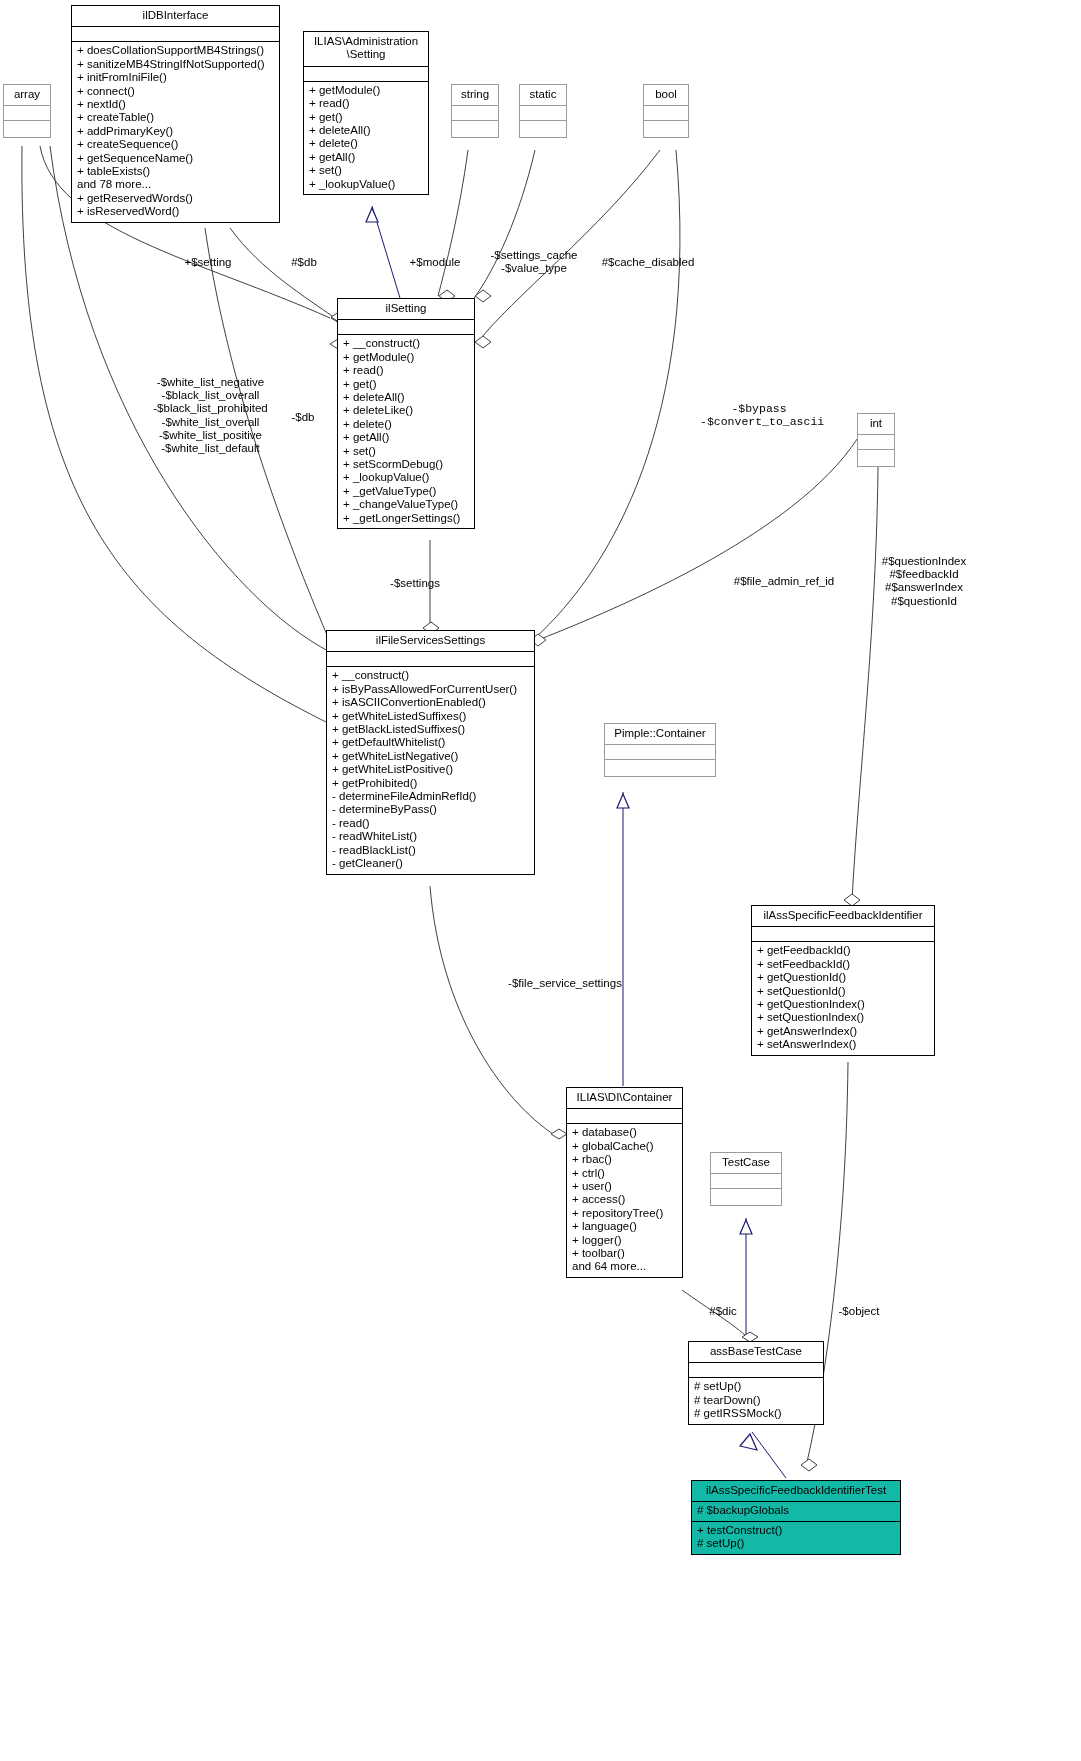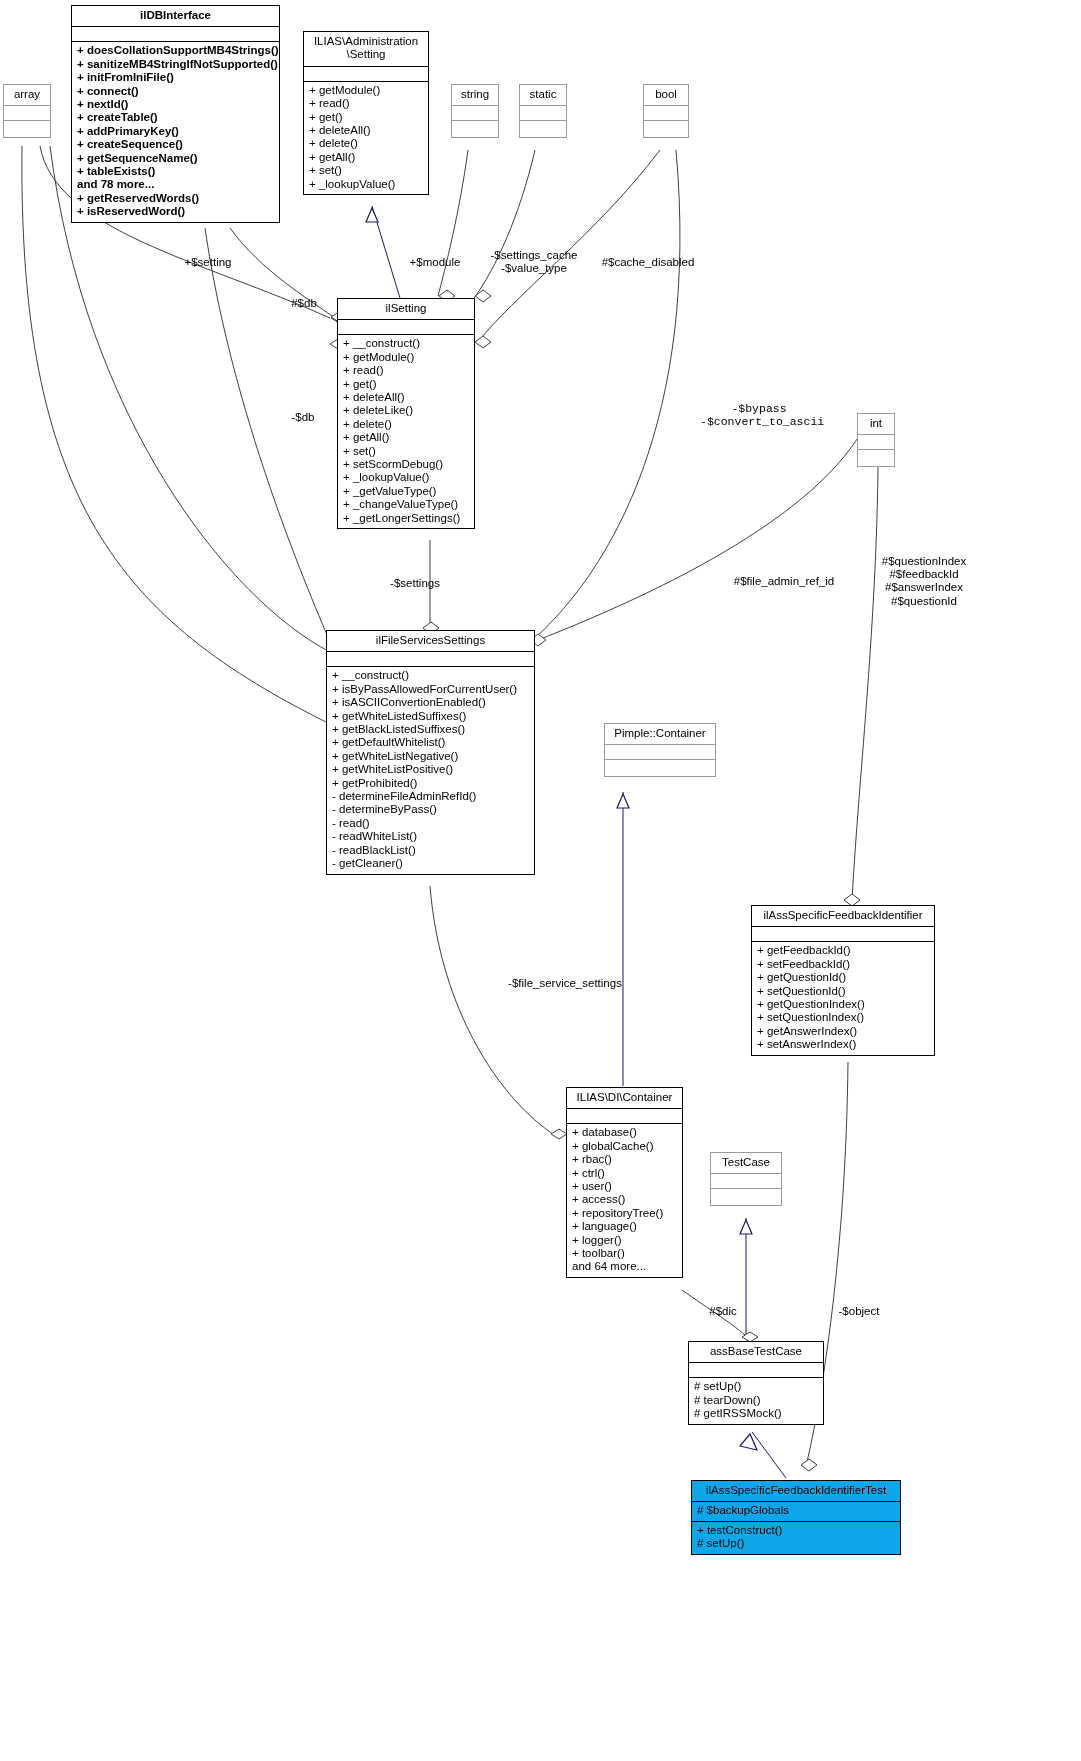--- a/index.html
+++ b/index.html
@@ -34,21 +34,21 @@
     box-sizing: border-box;
     border: 1px solid #000;
     background: #ffffff;
     font-size: 11.5px;
     line-height: 13.4px;
   }
   .umlnode.thin {
     border: 1px solid #9a9a9a;
   }
   .umlnode.highlight {
-    background: #0ea5e9;
+    background: #14b8a6;
   }
   .umlnode .title {
     text-align: center;
     padding: 3px 4px 4px 4px;
     white-space: pre-line;
     font-size: 11.5px;
   }
   .umlnode .sep {
     border-top: 1px solid #000;
     height: 0;
@@ -163,21 +163,21 @@
   </svg>
 
   <div class="umlnode thin" style="left:3px; top:84px; width:48px;">
     <div class="title">array</div>
     <div class="sep"></div>
     <div class="attrs empty"></div>
     <div class="sep"></div>
     <div class="ops empty"></div>
   </div>
 
-  <div class="umlnode" style="left:71px; top:5px; width:209px;font-weight:bold;">
+  <div class="umlnode" style="left:71px; top:5px; width:209px;">
     <div class="title">ilDBInterface</div>
     <div class="sep"></div>
     <div class="attrs empty"></div>
     <div class="sep"></div>
     <div class="ops">
         <div class="row">+ doesCollationSupportMB4Strings()</div>
         <div class="row">+ sanitizeMB4StringIfNotSupported()</div>
         <div class="row">+ initFromIniFile()</div>
         <div class="row">+ connect()</div>
         <div class="row">+ nextId()</div>
@@ -362,31 +362,37 @@
       </div>
     <div class="sep"></div>
     <div class="ops">
         <div class="row">+ testConstruct()</div>
         <div class="row"># setUp()</div>
       </div>
   </div>
 
   <div class="edgelabel" style="left:163px; top:256px; width:90px;">+$setting</div>
 
-  <div class="edgelabel" style="left:278px; top:256px; width:52px;margin-top:41px;">#$db</div>
+  <div class="edgelabel" style="left:278px; top:256px; width:52px;">#$db</div>
 
   <div class="edgelabel" style="left:399px; top:256px; width:72px;">+$module</div>
 
   <div class="edgelabel" style="left:484px; top:249px; width:100px;">-$settings_cache
 -$value_type</div>
 
   <div class="edgelabel" style="left:595px; top:256px; width:106px;">#$cache_disabled</div>
 
   <div class="edgelabel" style="left:282px; top:411px; width:42px;">-$db</div>
 
+  <div class="edgelabel" style="left:93px; top:376px; width:235px;">-$white_list_negative
+-$black_list_overall
+-$black_list_prohibited
+-$white_list_overall
+-$white_list_positive
+-$white_list_default</div>
 
   <div class="edgelabel" style="left:700px; top:402px; width:118px;font-family:Liberation Mono, monospace;">-$bypass
 -$convert_to_ascii</div>
 
   <div class="edgelabel" style="left:703px; top:575px; width:162px;">#$file_admin_ref_id</div>
 
   <div class="edgelabel" style="left:869px; top:555px; width:110px;">#$questionIndex
 #$feedbackId
 #$answerIndex
 #$questionId</div>

